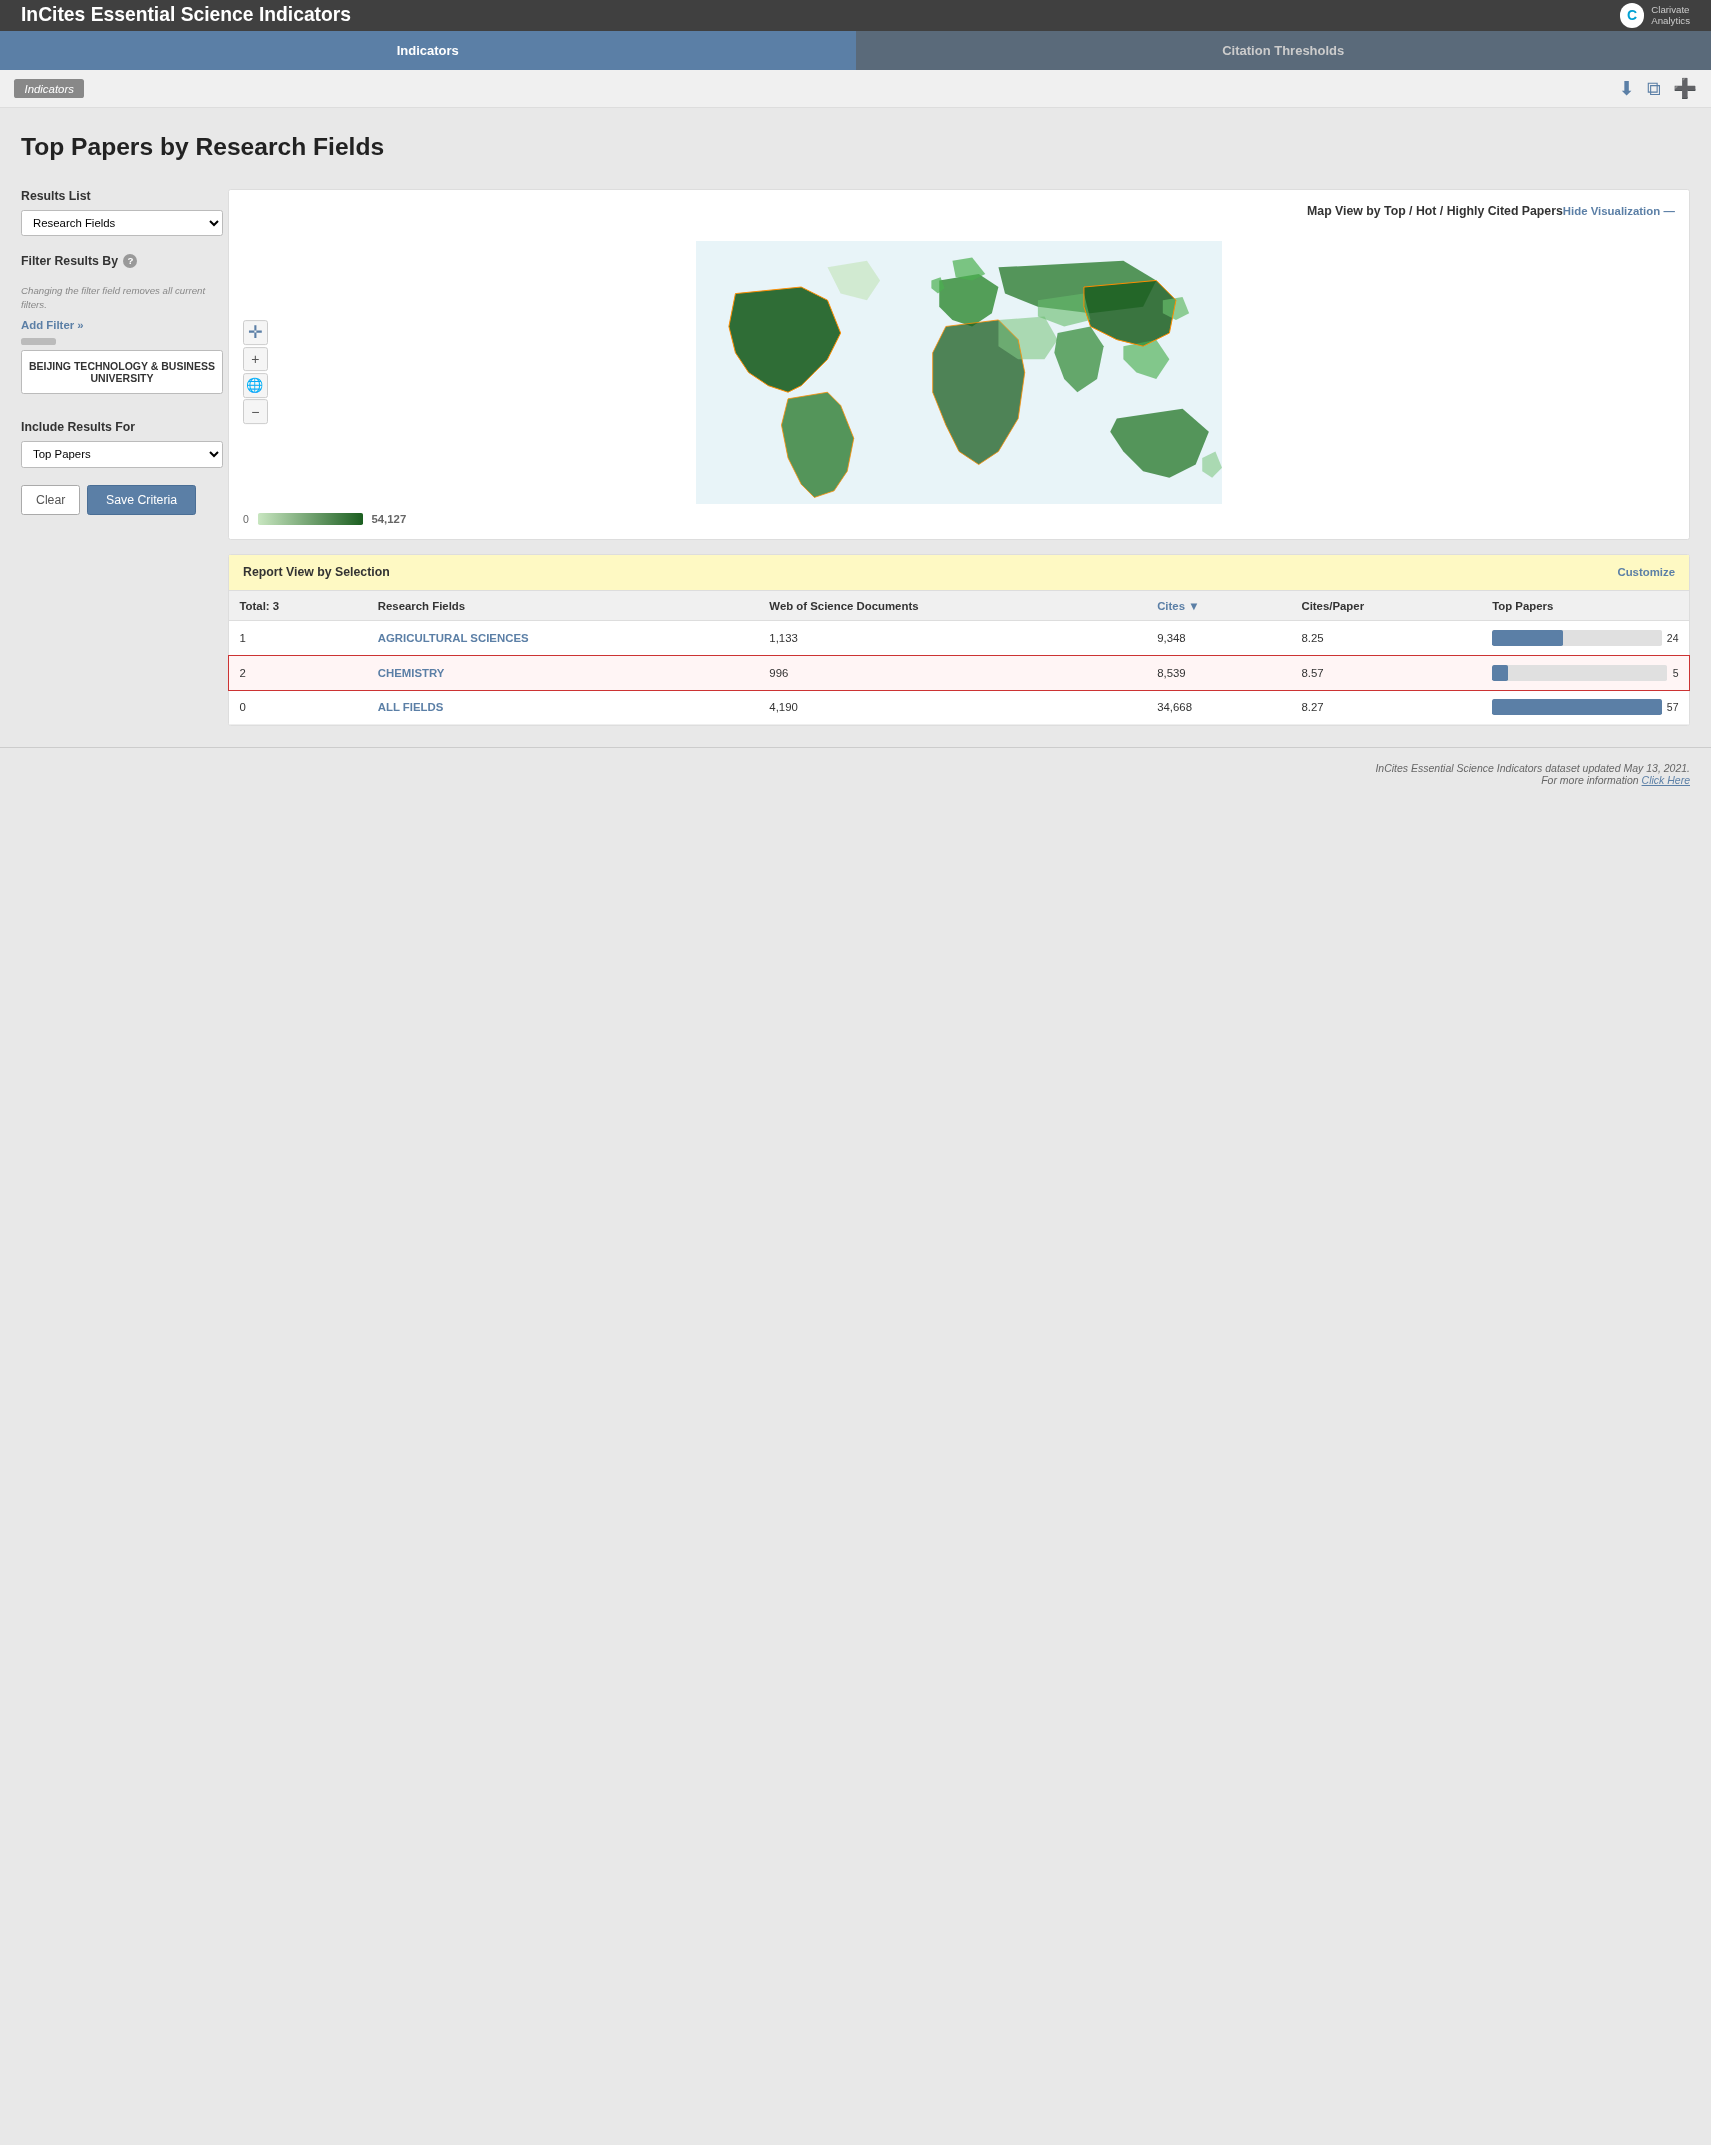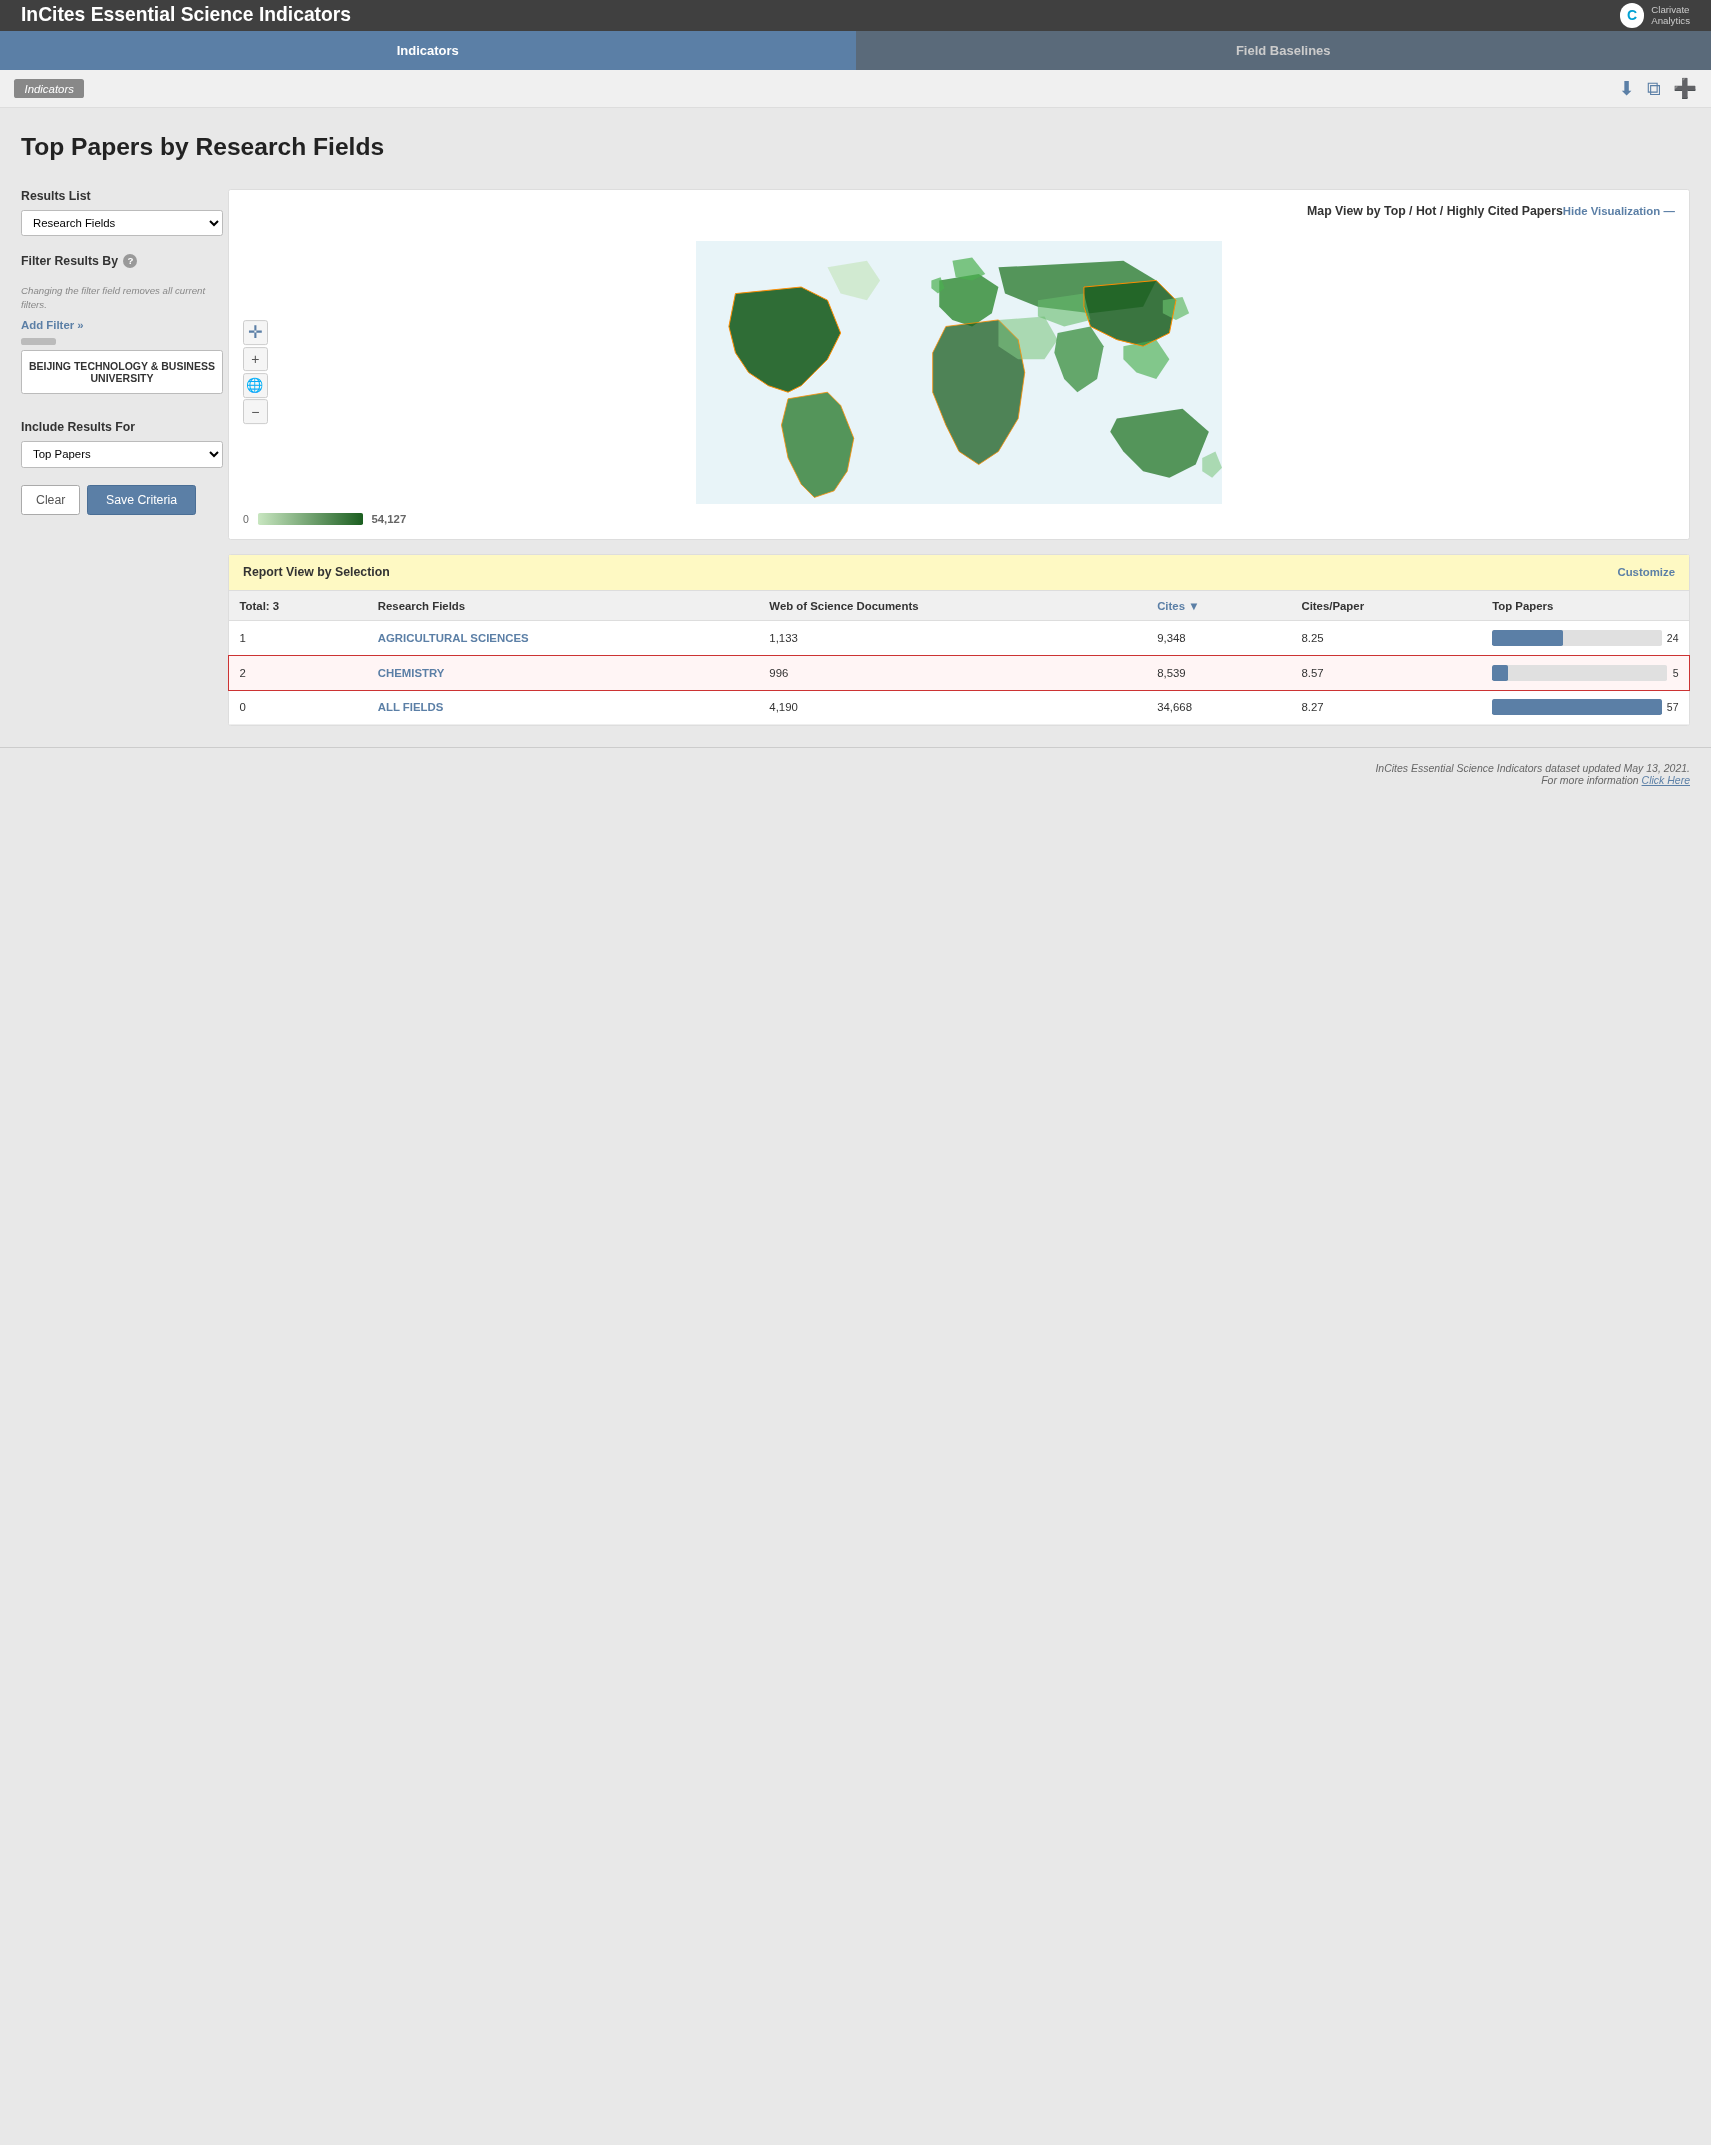--- a/index.html
+++ b/index.html
@@ -410,21 +410,21 @@
     <div class="logo-icon">C</div>
     <div class="logo-text">
       <span>Clarivate</span>
       <span>Analytics</span>
     </div>
   </div>
 </div>
 
 <div class="nav">
   <div class="nav-item active">Indicators</div>
-  <div class="nav-item">Field Baselines</div>
+  <div class="nav-item">Citation Thresholds</div>
 </div>
 
 <div class="breadcrumb-bar">
   <div class="breadcrumb-tag">Indicators</div>
   <div class="toolbar-icons">
     <div class="toolbar-icon">⬇</div>
     <div class="toolbar-icon">⧉</div>
     <div class="toolbar-icon">➕</div>
   </div>
 </div>

